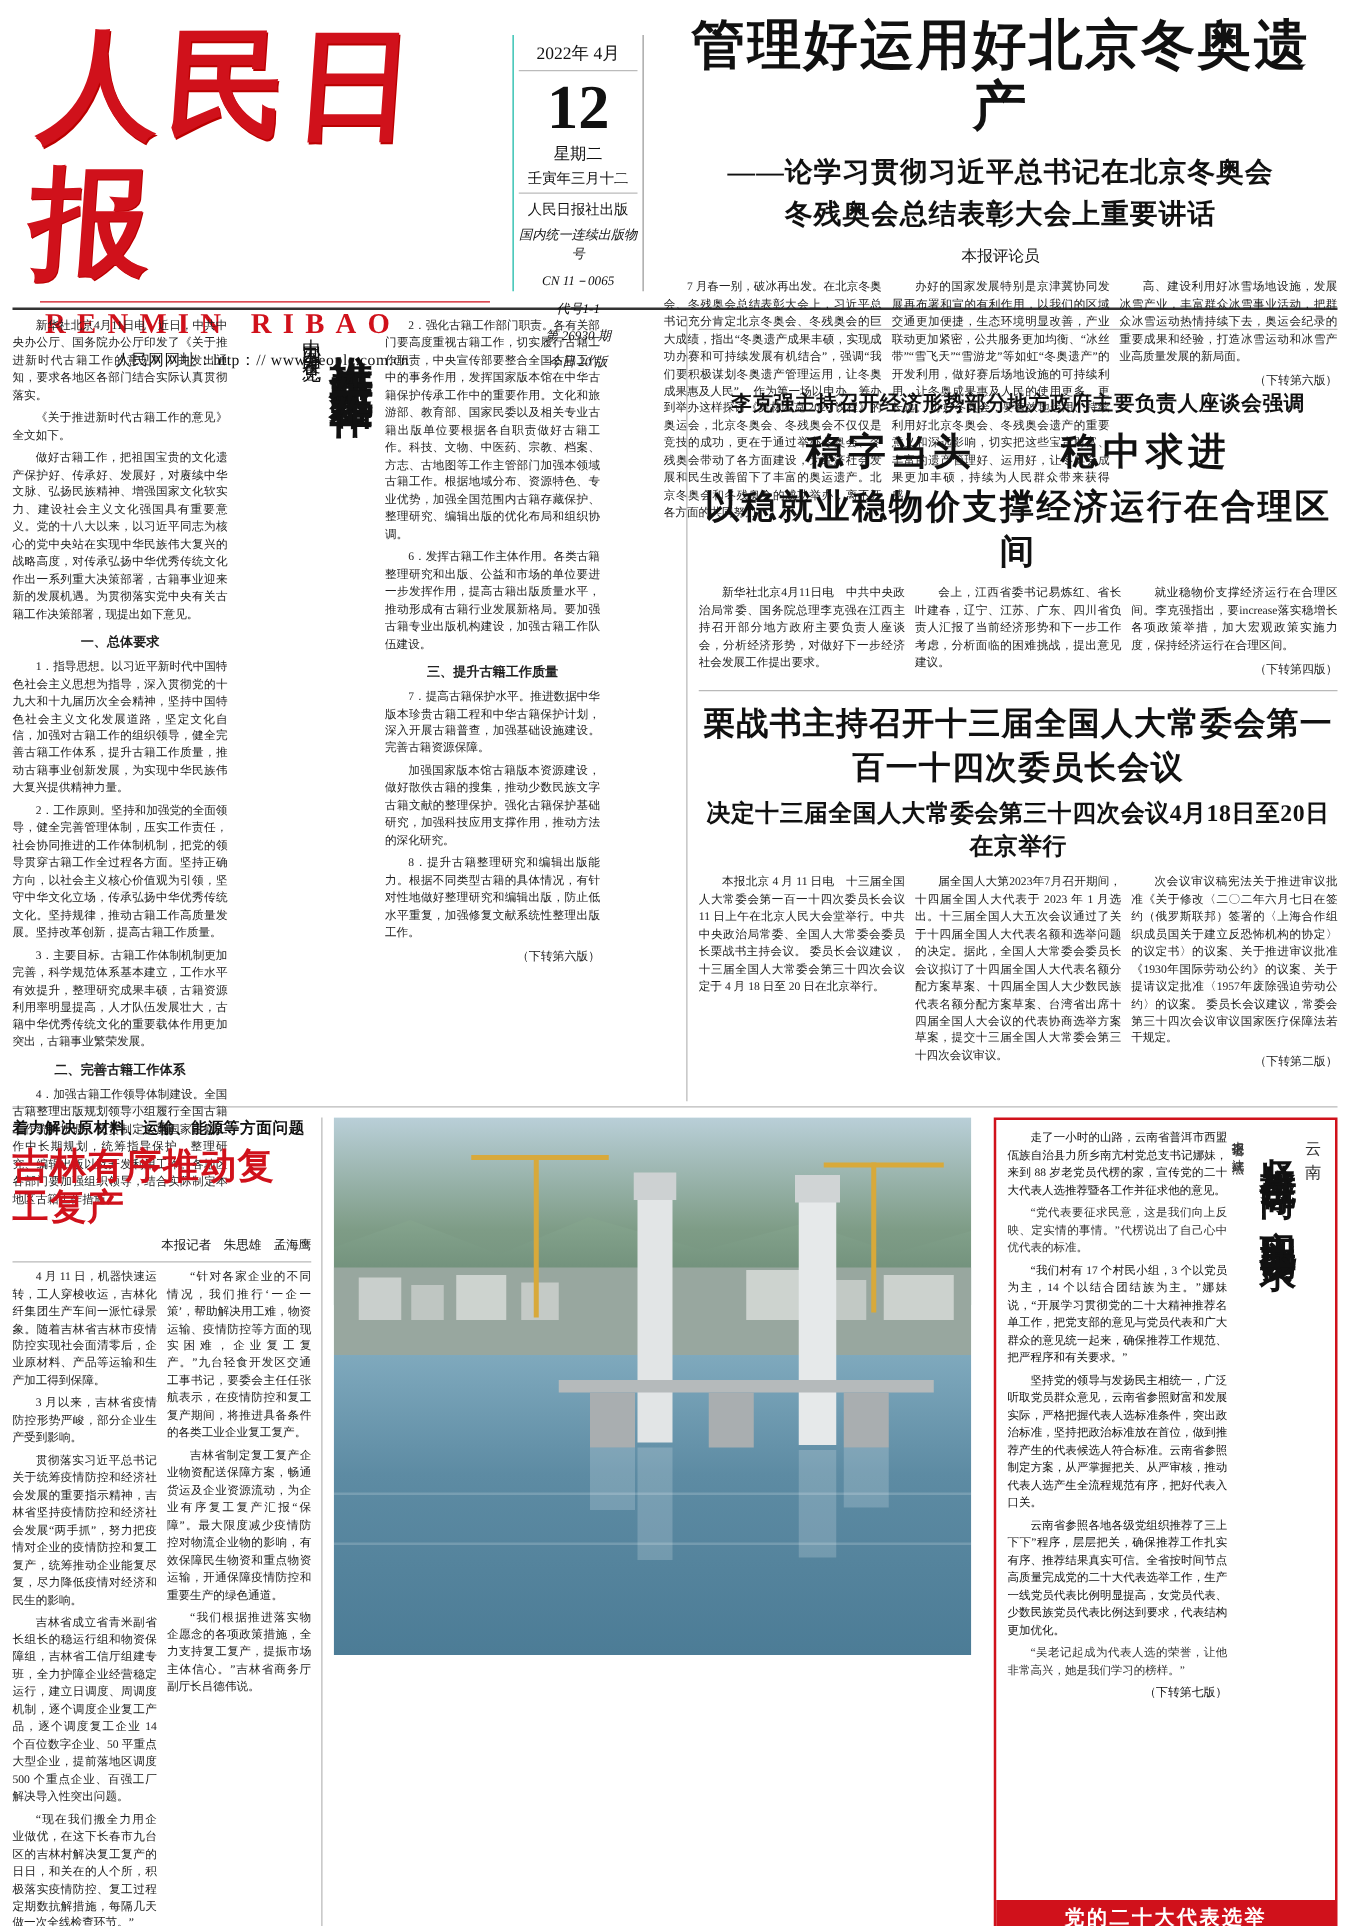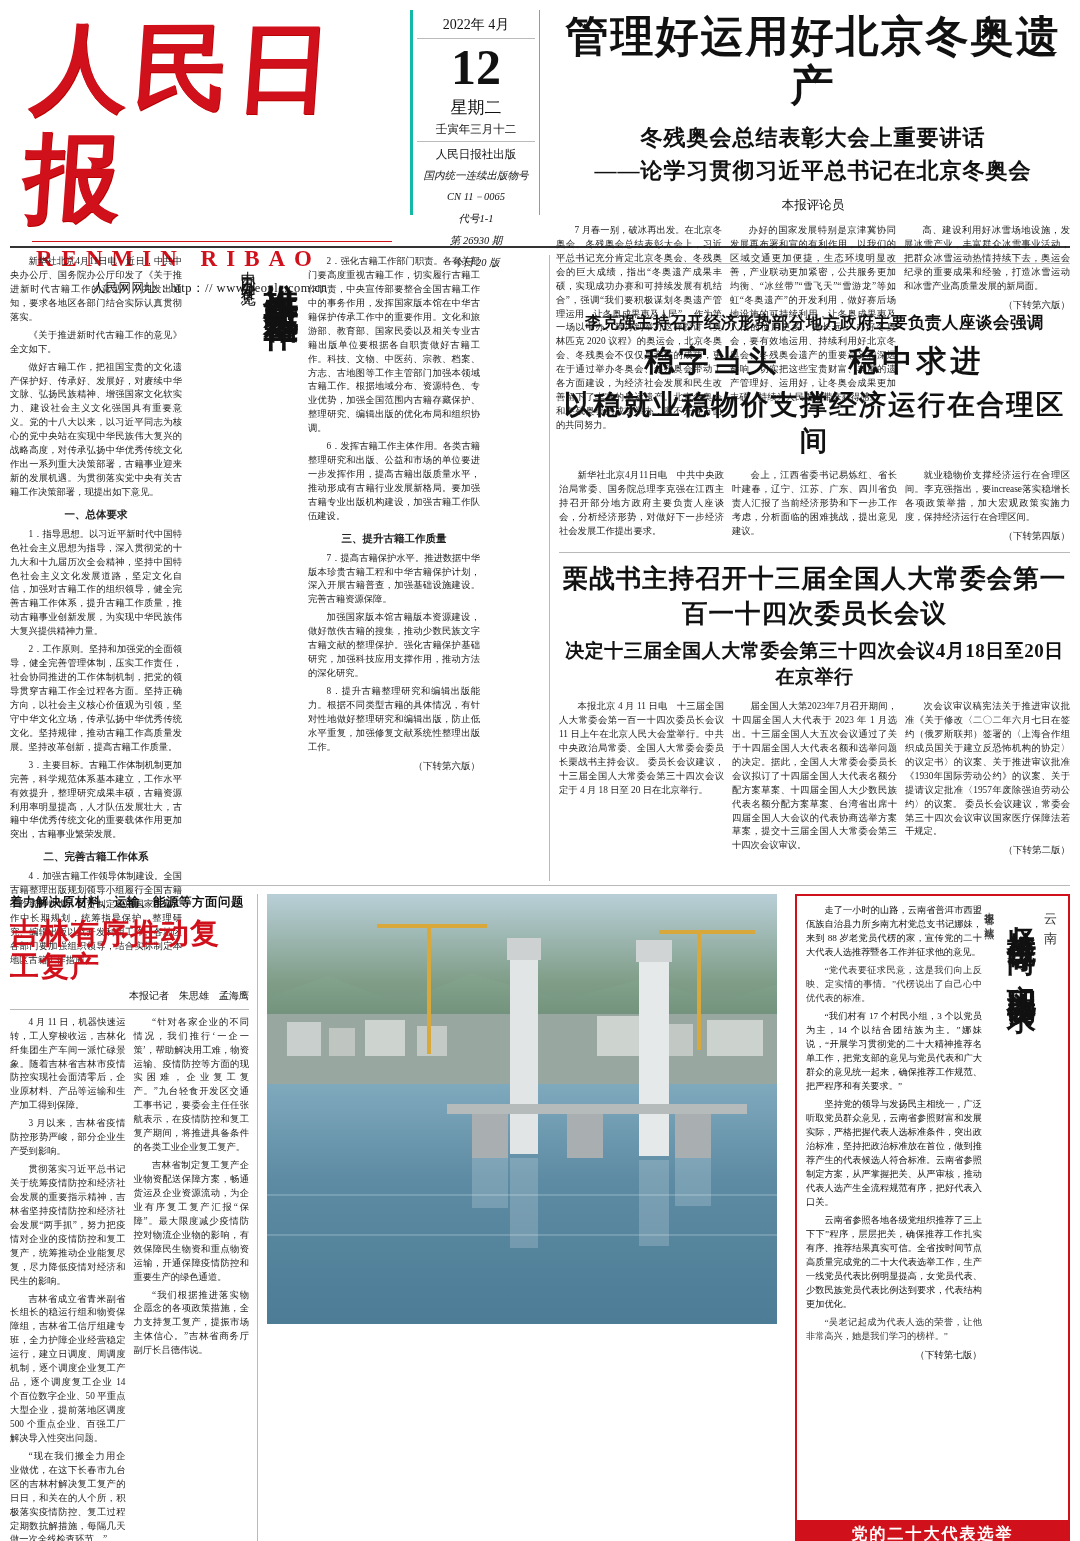--- a/index.html
+++ b/index.html
@@ -26,26 +26,26 @@
     text-shadow:1px 1px 0 #b00;
   }
   .logo-pinyin {
     color:#d0111b; font-size:23px; letter-spacing:9px;
     font-weight:bold; margin-left:26px; margin-top:4px;
   }
   .logo-rule { border-top:1px solid #d0111b; margin:6px 18px 0 22px; }
   .logo-url { font-size:12.5px; text-align:center; margin-top:8px; color:#111; letter-spacing:0.5px; }
 
   .date-col {
-    width:130px; border-left:3px solid #14b8a6; border-right:1px solid #999;
-    text-align:center; padding:6px 4px; margin-top:2px; height:205px;
+    width:105px; border-left:1px solid #14b8a6; border-right:1px solid #999;
+    text-align:center; padding:6px 4px; margin-top:20px; height:205px;
   }
   .date-col .ym { font-size:14px; border-bottom:1px solid #bbb; padding-bottom:4px; }
   .date-col .dd { font-size:50px; font-weight:bold; line-height:1.05; margin:2px 0; }
-  .date-col .wd { font-size:17px; }
+  .date-col .wd { font-size:13px; }
   .date-col .lunar { font-size:11.5px; margin-top:3px; border-bottom:1px solid #bbb; padding-bottom:4px;}
   .date-col .pub { font-size:11.5px; margin-top:5px; }
   .date-col .meta { font-size:10.5px; line-height:1.5; margin-top:6px;font-style:italic; }
 
   .head-col { flex:1; padding-left:16px; padding-top:4px; }
   .head-main {
     font-size:43px; font-weight:bold; letter-spacing:2px;
     text-align:center; line-height:1.15;
   }
   .head-sub {
@@ -158,22 +158,22 @@
       <div class="meta">国内统一连续出版物号</div>
       <div class="meta">CN 11－0065</div>
       <div class="meta">代号1-1</div>
       <div class="meta">第 26930 期</div>
       <div class="meta">今日 20 版</div>
     </div>
 
     <div class="head-col">
       <div class="head-main">管理好运用好北京冬奥遗产</div>
       <div class="head-sub">
+        <div>——论学习贯彻习近平总书记在北京冬奥会</div>
         <div>冬残奥会总结表彰大会上重要讲话</div>
-        <div>——论学习贯彻习近平总书记在北京冬奥会</div>
       </div>
       <div class="head-byline">本报评论员</div>
       <div class="cols" style="margin-top:10px;">
         <div class="colbox">
             <p>7 月春一别，破冰再出发。在北京冬奥会、冬残奥会总结表彰大会上，习近平总书记充分肯定北京冬奥会、冬残奥会的巨大成绩，指出“冬奥遗产成果丰硕，实现成功办赛和可持续发展有机结合”，强调“我们要积极谋划冬奥遗产管理运用，让冬奥成果惠及人民”。
 作为第一场以申办、筹办到举办这样探讨《奥林匹克 2020 议程》的奥运会，北京冬奥会、冬残奥会不仅仅是竞技的成功，更在于通过举办冬奥会、冬残奥会带动了各方面建设，为经济社会发展和民生改善留下了丰富的奥运遗产。北京冬奥会和冬残奥会的成功举办，离不开各方面的共同努力。</p>
           </div>
         <div class="colbox">
             <p>办好的国家发展特别是京津冀协同发展再布署和宣的有利作用，以我们的区域交通更加便捷，生态环境明显改善，产业联动更加紧密，公共服务更加均衡、“冰丝带”“雪飞天”“雪游龙”等如虹“冬奥遗产”的开发利用，做好赛后场地设施的可持续利用，让冬奥成果惠及人民的使用更多、更长远。
 办好冬奥会，要有效地运用、持续利用好北京冬奥会、冬残奥会遗产的重要意义和深远影响，切实把这些宝贵财富、丰富的遗产管理好、运用好，让冬奥会成果更加丰硕，持续为人民群众带来获得感。</p>

